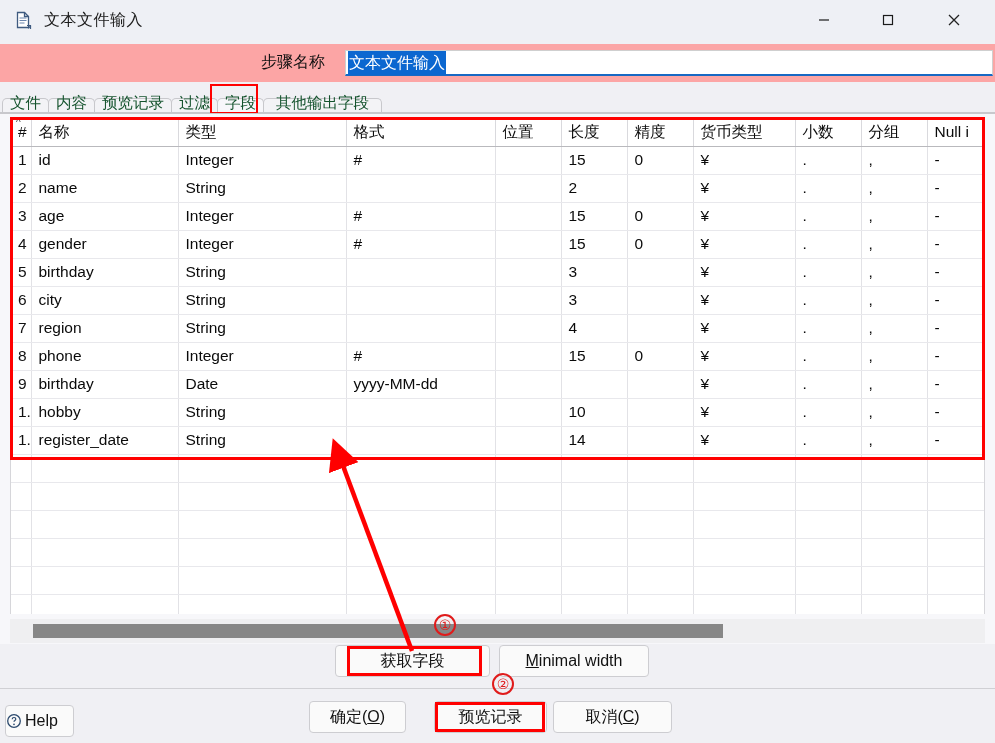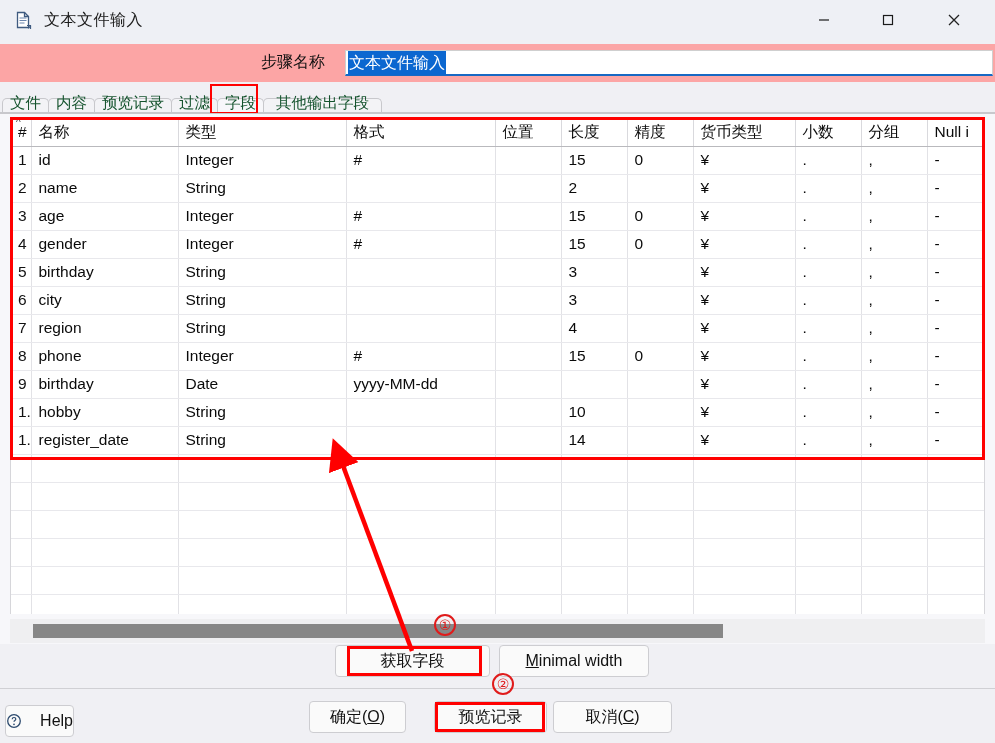--- a/index.html
+++ b/index.html
@@ -200,21 +200,21 @@
   }
 
   
   #botbar {
     position: absolute; left: 0; top: 690px; width: 995px; height: 53px;
     background: #f0f0f4;
   }
   #btn-help {
     position: absolute; left: 5px; top: 705px; width: 69px; height: 32px;
     background: #fafafa; border: 1px solid #cdcdd1; border-radius: 4px;
-    display: flex; align-items: center; justify-content: space-between; gap: 13px;
+    display: flex; align-items: center; justify-content: flex-start; gap: 3px;
     font-size: 16px; color: #111;
   }
   #btn-ok     { position: absolute; left: 309px; top: 701px; width: 97px; height: 32px; }
   #btn-preview{ position: absolute; left: 434px; top: 701px; width: 113px; height: 32px; }
   #btn-cancel { position: absolute; left: 553px; top: 701px; width: 119px; height: 32px; }
   #hl-preview {
     position: absolute; left: 435px; top: 702px; width: 110px; height: 30px;
     border: 3px solid #ff0000; pointer-events: none; z-index: 25;
   }
   .mn { text-decoration: underline; }

